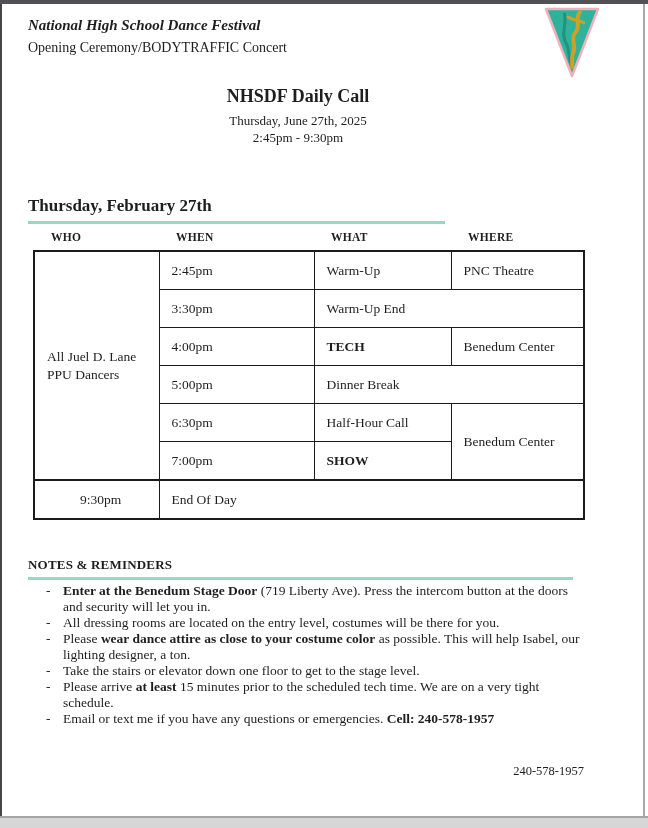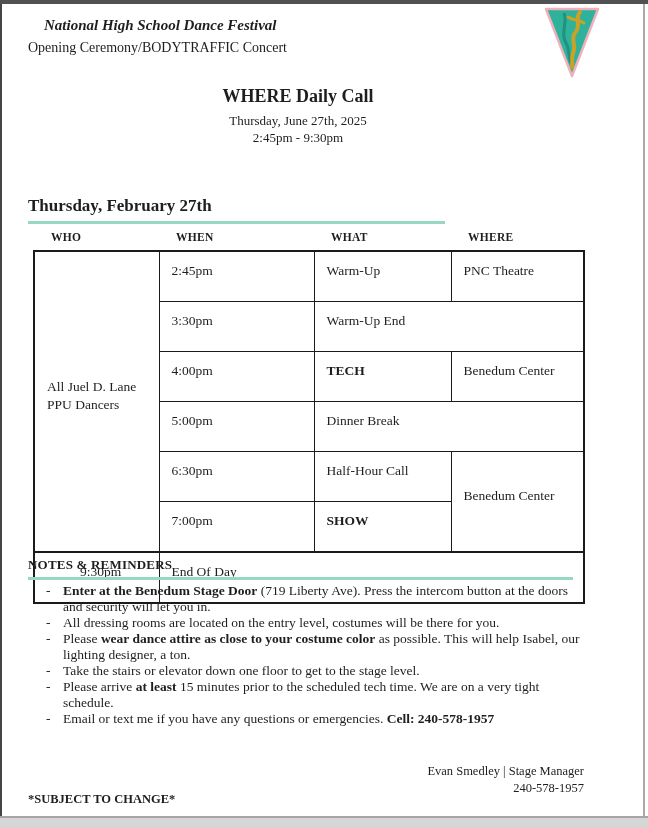--- a/index.html
+++ b/index.html
@@ -10,21 +10,21 @@
     color:#1e1e1e;
     -webkit-font-smoothing:antialiased;
   }
   .page{position:relative;width:648px;height:828px;background:#ffffff;overflow:hidden;}
   .topbar{position:absolute;left:0;top:0;width:648px;height:4px;background:#515153;}
   .left-edge{position:absolute;left:0;top:4px;width:2px;height:813px;background:#454547;}
   .right-edge{position:absolute;left:643px;top:4px;width:2px;height:813px;background:#a9a9a9;}
   .bottom-strip{position:absolute;left:0;top:816px;width:648px;height:12px;background:#d6d6d6;border-top:2px solid #a6a6a6;box-sizing:border-box;}
 
   .org-block{position:absolute;left:28px;top:14px;}
-  .org-title{font-size:15px;font-weight:bold;font-style:italic;line-height:22px;margin-left:16px;}
+  .org-title{font-size:15px;font-weight:bold;font-style:italic;line-height:22px;}
   .org-sub{font-size:14px;line-height:20px;margin-top:2px;text-align:right;}
 
   .logo{position:absolute;left:544px;top:7px;width:56px;height:72px;}
 
   .doc-header{position:absolute;left:28px;top:84px;width:540px;text-align:center;}
   .doc-title{font-size:18px;font-weight:bold;line-height:24px;margin-bottom:4px;}
   .doc-line{font-size:13px;line-height:17px;}
 
   .day-heading{position:absolute;left:28px;top:196px;font-size:17px;font-weight:bold;}
   .underline{position:absolute;height:3px;}
@@ -38,21 +38,21 @@
   .ch-where{left:455px;}
 
   table.schedule{
     position:absolute;left:33px;top:250px;
     border-collapse:collapse;table-layout:fixed;width:550px;
     font-size:13.5px;
   }
   table.schedule{border:2.5px solid #1b1b1b;}
   table.schedule td{
     border:1.5px solid #1b1b1b;
-    height:37px;padding:0 4px 12px 12px;
+    height:37px;padding:0 4px 0 12px;
     vertical-align:middle;overflow:hidden;
   }
   td.who-cell{text-align:left;padding:0 10px;line-height:18px;}
   td.center{text-align:center;padding:0;}
   .bold{font-weight:bold;margin-left:8px;}
   tr.final-row td{border-top:2.5px solid #1b1b1b;}
 
   .notes-heading{position:absolute;left:28px;top:557px;font-size:13px;font-weight:bold;letter-spacing:0.2px;}
   ul.notes-list{
     position:absolute;left:28px;top:583px;width:552px;
@@ -82,21 +82,21 @@
   <div class="logo">
     <svg width="56" height="72" viewBox="0 0 56 72">
       <polygon points="2,2 54,2 28,69" fill="#2eb29c" stroke="#f0b0ba" stroke-width="2.5" stroke-linejoin="round"></polygon>
       <path d="M20,6 C24,16 16,26 22,36 C26,43 24,50 27,56" fill="none" stroke="#1d8a77" stroke-width="3" opacity="0.8"></path>
       <path d="M36,5 C30,12 38,18 31,26 C26,32 33,38 29,46 C27,51 29,55 28,60" fill="none" stroke="#c9a227" stroke-width="4" stroke-linecap="round"></path>
       <path d="M24,10 C30,14 34,12 40,16" fill="none" stroke="#c9a227" stroke-width="3" stroke-linecap="round"></path>
     </svg>
   </div>
 
   <div class="doc-header">
-    <div class="doc-title">WHERE Daily Call</div>
+    <div class="doc-title">NHSDF Daily Call</div>
     <div class="doc-line">Thursday, June 27th, 2025</div>
     <div class="doc-line">2:45pm - 9:30pm</div>
   </div>
 
   <div class="day-heading">Thursday, February 27th</div>
   <div class="underline day-underline" style="background: rgb(151, 216, 195);"></div>
 
   <span class="col-header ch-who">WHO</span>
   <span class="col-header ch-when">WHEN</span>
   <span class="col-header ch-what">WHAT</span>
@@ -150,19 +150,17 @@
   <ul class="notes-list" id="notes-list">
       <li><span class="b">Enter at the Benedum Stage Door</span><span> (719 Liberty Ave). Press the intercom button at the doors and security will let you in.</span></li>
       <li><span>All dressing rooms are located on the entry level, costumes will be there for you.</span></li>
       <li><span>Please </span><span class="b">wear dance attire as close to your costume color</span><span> as possible. This will help Isabel, our lighting designer, a ton.</span></li>
       <li><span>Take the stairs or elevator down one floor to get to the stage level.</span></li>
       <li><span>Please arrive </span><span class="b">at least</span><span> 15 minutes prior to the scheduled tech time. We are on a very tight schedule.</span></li>
       <li><span>Email or text me if you have any questions or emergencies. </span><span class="b">Cell: 240-578-1957</span></li>
     </ul>
 
   <div class="footer-right">
-    <div>Evan Smedley | Stage Manager</div>
     <div>240-578-1957</div>
   </div>
-  <div class="disclaimer">*SUBJECT TO CHANGE*</div>
 
   <div class="bottom-strip"></div>
 </div>
 
 </body></html>

